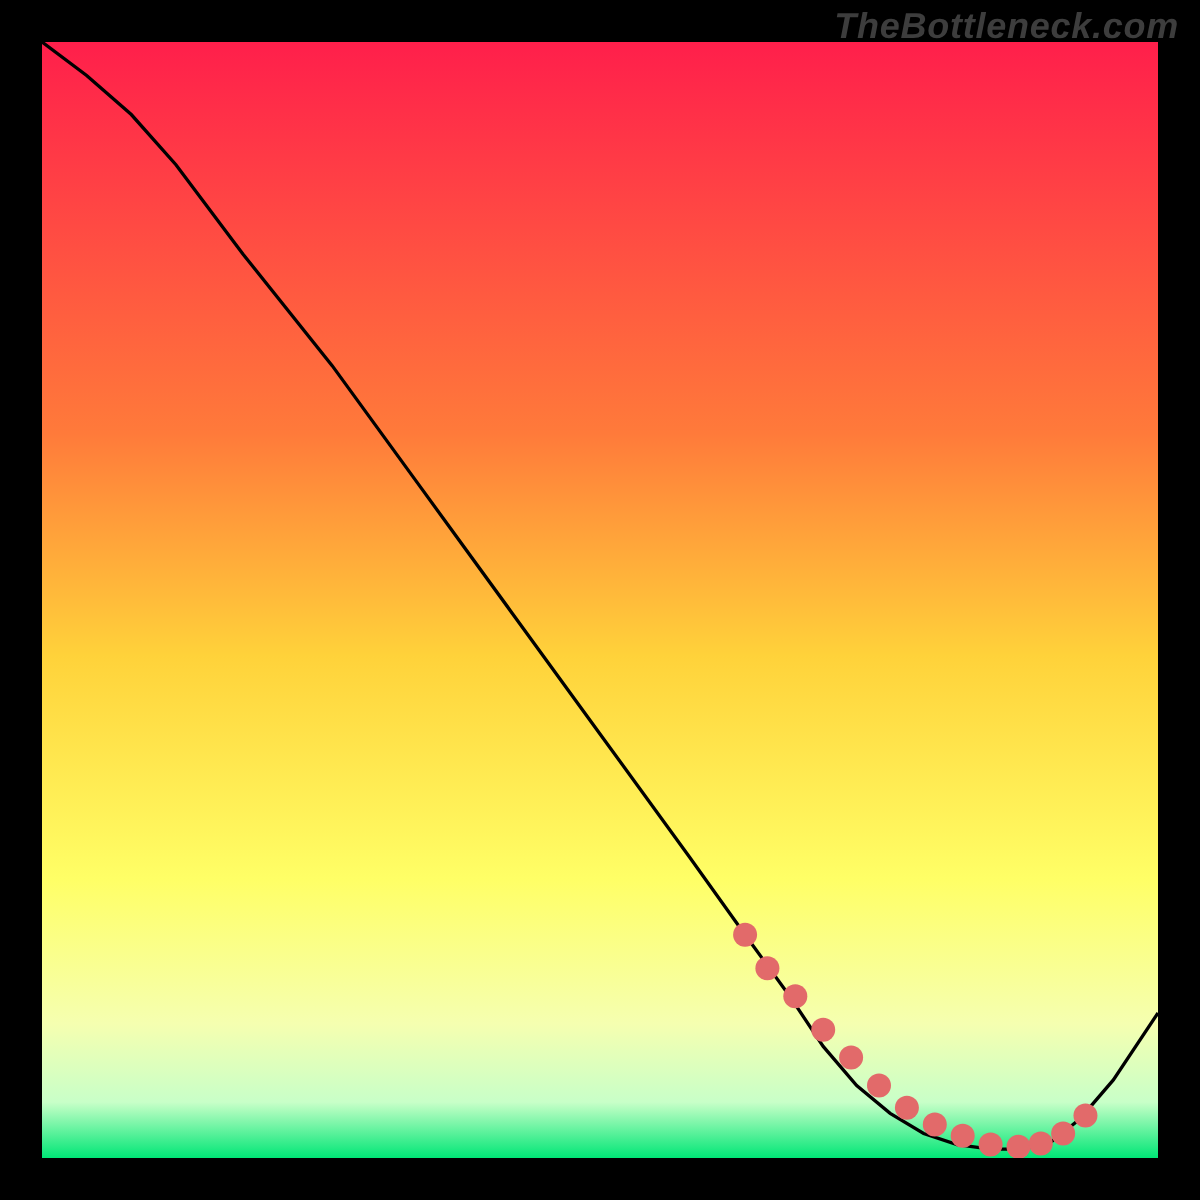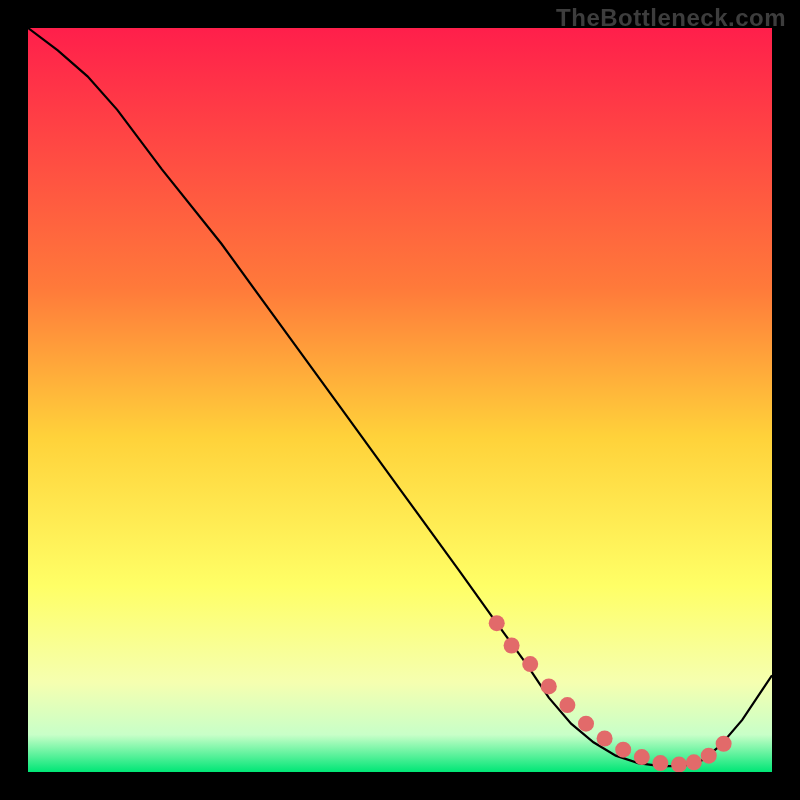--- a/index.html
+++ b/index.html
@@ -19,20 +19,21 @@
   }
   .watermark {
     position: absolute;
     top: 4px;
     right: 14px;
     color: #3d3d3d;
     font-size: 24px;
     font-weight: bold;
     letter-spacing: 0.5px;
     z-index: 3;
+    font-style: italic;
   }
   .plot-area {
     position: absolute;
     left: 28px;
     top: 28px;
     width: 744px;
     height: 744px;
   }
   svg {
     display: block;

